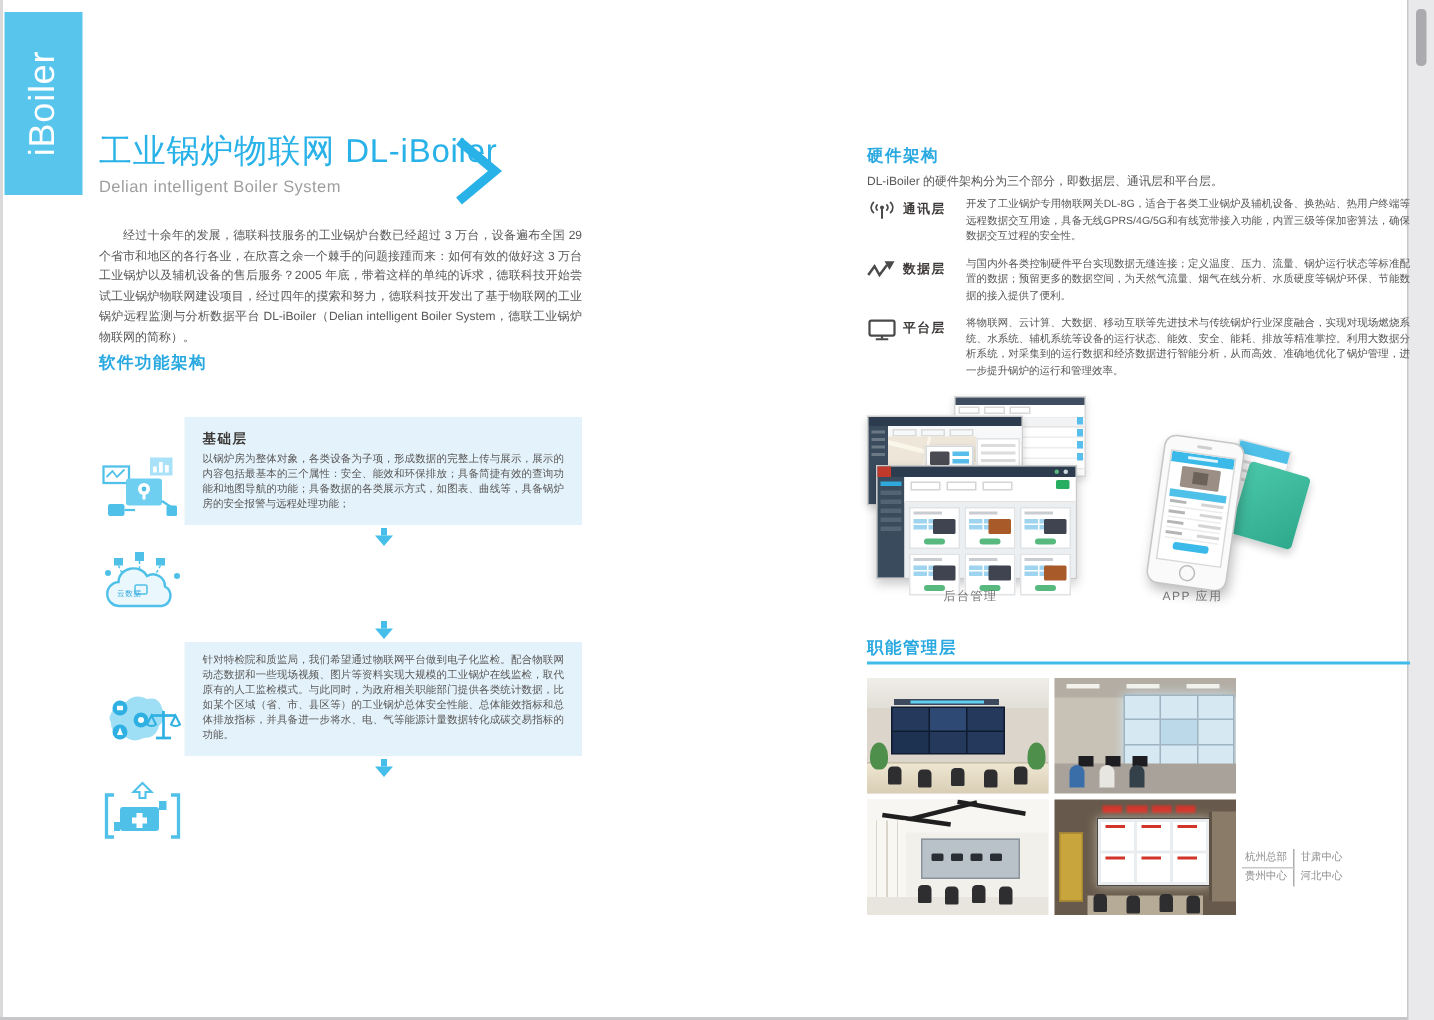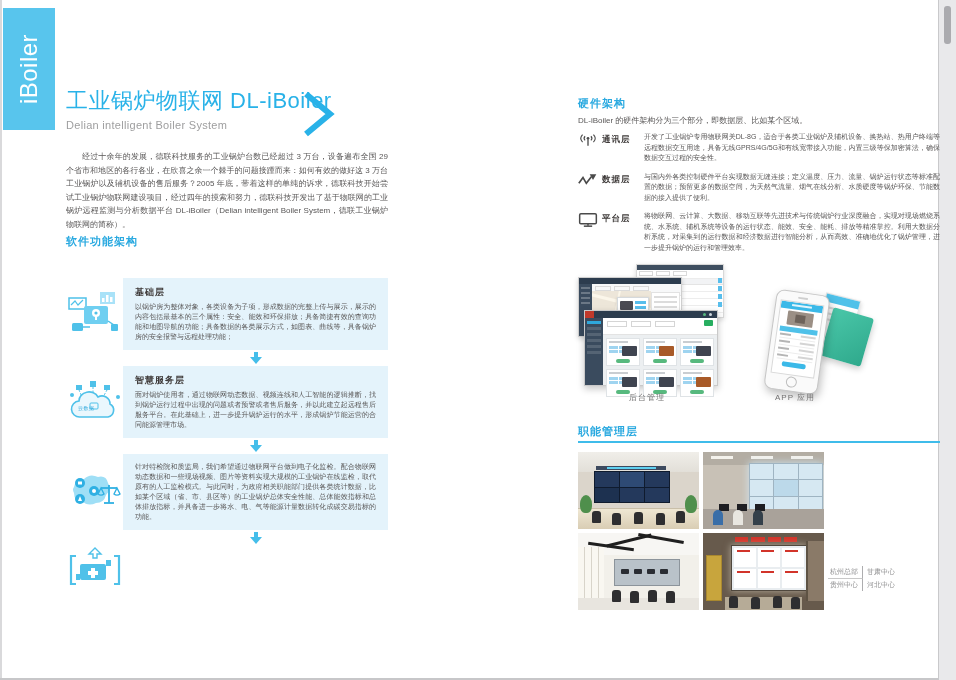--- a/index.html
+++ b/index.html
@@ -24,21 +24,21 @@
   .intro{position:absolute;left:66px;top:150px;width:322px;margin:0;font-size:8px;line-height:13.5px;
          text-align:justify;text-indent:2em;color:#595757;}
 
   .sec-heading{position:absolute;margin:0;font-size:11px;font-weight:bold;color:#29a9e0;letter-spacing:1px;}
   .sw-heading{left:66px;top:234px;}
   .lead{position:absolute;margin:0;font-size:8px;line-height:13px;text-align:justify;text-indent:2em;color:#595757;}
   .sw-lead{left:66px;top:250px;width:322px;}
 
   
   .layers{position:absolute;left:66px;top:278px;width:322px;}
-  .layer-row{display:flex;align-items:center;}
+  .layer-row{display:flex;align-items:flex-end;}
   .layer-icon{width:57px;flex:0 0 57px;display:flex;align-items:center;justify-content:center;position:relative;}
   .cloud-label{position:absolute;left:12px;top:26px;font-size:5px;color:#2fa8dc;letter-spacing:.5px;}
   .layer-box{flex:1;background:#e4f3fb;padding:8px 12px;}
   .layer-title{font-size:9px;font-weight:bold;color:#3e3a39;margin-bottom:3px;letter-spacing:1px;}
   .layer-body{font-size:7px;line-height:10px;text-align:justify;color:#595757;}
   .flow-arrow{height:16px;display:flex;align-items:center;justify-content:center;margin-left:57px;}
 
   
   .hw-heading{left:578px;top:96px;}
   .hw-lead{left:578px;top:114px;width:362px;text-indent:0;}
@@ -264,24 +264,20 @@
           <line x1="11" y1="11" x2="15" y2="20" stroke="#4fc1e9" stroke-width="1" stroke-dasharray="2 1.5"></line>
           <line x1="25" y1="8" x2="25" y2="18" stroke="#4fc1e9" stroke-width="1" stroke-dasharray="2 1.5"></line>
           <line x1="39" y1="11" x2="34" y2="20" stroke="#4fc1e9" stroke-width="1" stroke-dasharray="2 1.5"></line>
           <circle cx="4" cy="16" r="2" fill="#4fc1e9"></circle>
             <circle cx="50" cy="18" r="2" fill="#4fc1e9"></circle>
           <path d="M12 38 a8 8 0 0 1 -1 -16 a10 9 0 0 1 19 -4 a8 8 0 0 1 12 7 a7 7 0 0 1 -2 13 z" fill="#eaf7fd" stroke="#4fc1e9" stroke-width="1.6"></path>
           <rect x="22" y="24" width="8" height="6" rx="1" fill="none" stroke="#4fc1e9" stroke-width="1"></rect>
         </svg>
         <span class="cloud-label">云数据</span>
       </div>
-      <div class="layer-box">
-        <div class="layer-title">智慧服务层</div>
-        <div class="layer-body">面对锅炉使用者，通过物联网动态数据、视频连线和人工智能的逻辑推断，找到锅炉运行过程中出现的问题或者预警或者售后服务，并以此建立起远程售后服务平台。在此基础上，进一步提升锅炉运行的水平，形成锅炉节能运营的合同能源管理市场。</div>
-      </div>
     </div>
 
     <div class="flow-arrow">
       <svg width="12" height="12" viewBox="0 0 12 12">
           <rect x="4" y="0" width="4" height="5" fill="#45beea"></rect>
           <polygon points="0,5 12,5 6,12" fill="#45beea"></polygon>
         </svg>
     </div>
 
     <div class="layer-row">
@@ -323,21 +319,21 @@
           <rect x="23" y="22" width="4" height="10" fill="#ffffff"></rect>
             <rect x="20" y="25" width="10" height="4" fill="#ffffff"></rect>
           <rect x="38" y="14" width="5" height="6" fill="#4fc1e9"></rect>
           <rect x="8" y="28" width="4" height="6" fill="#4fc1e9"></rect>
         </svg>
       </div>
     </div>
   </div>
 
   <h2 class="sec-heading hw-heading">硬件架构</h2>
-  <p class="lead hw-lead">DL-iBoiler 的硬件架构分为三个部分，即数据层、比如某个区域。</p>
+  <p class="lead hw-lead">DL-iBoiler 的硬件架构分为三个部分，即数据层、通讯层和平台层。</p>
 
   <div class="hw-rows">
     <div class="hw-row">
       <span class="hw-icon">
         <svg width="20" height="14" viewBox="0 0 24 16">
           <circle cx="12" cy="6" r="1.6" fill="#4a4a4a"></circle>
           <line x1="12" y1="7" x2="12" y2="15" stroke="#4a4a4a" stroke-width="1.6"></line>
           <path d="M8.5 3.5 q-2.5 2.5 0 5" fill="none" stroke="#4a4a4a" stroke-width="1.4"></path>
           <path d="M5.5 1.5 q-4.5 4.5 0 9" fill="none" stroke="#4a4a4a" stroke-width="1.4"></path>
           <path d="M15.5 3.5 q2.5 2.5 0 5" fill="none" stroke="#4a4a4a" stroke-width="1.4"></path>

